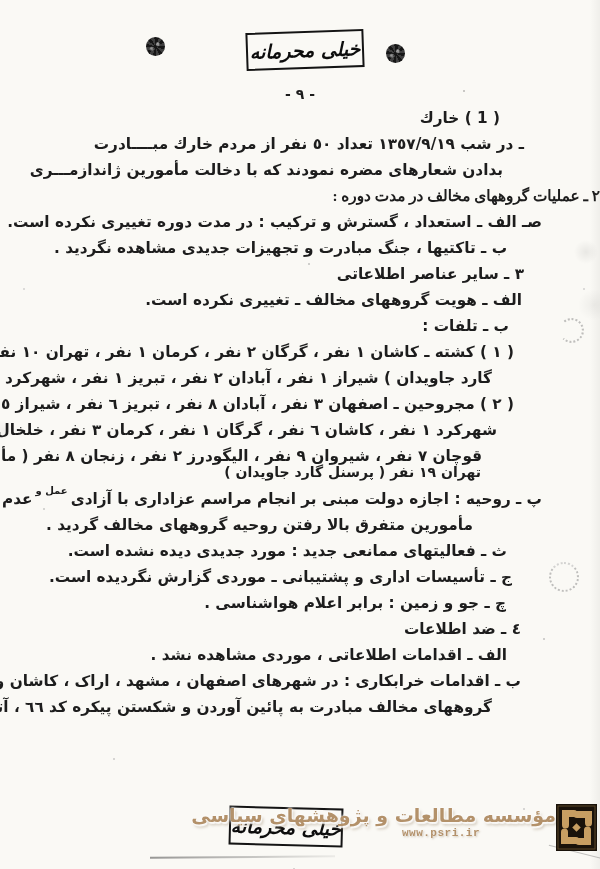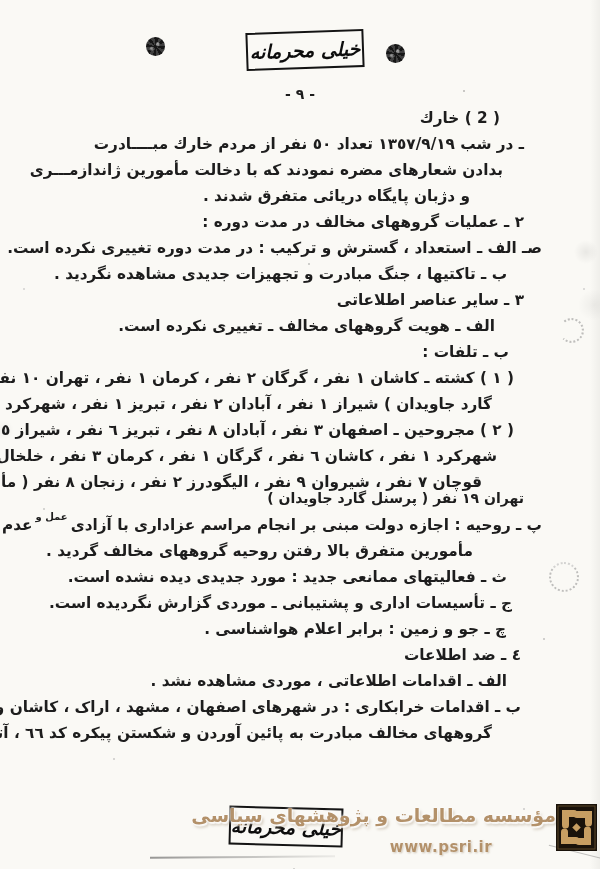--- a/index.html
+++ b/index.html
@@ -65,22 +65,23 @@
   
   .wm-text{
     position:absolute;right:44px;top:804px;width:230px;text-align:center;direction:rtl;
     color:#b3916a;font-weight:bold;z-index:2;
   }
   .wm-org{
     display:block;font-size:19px;white-space:nowrap;
     text-shadow:0 0 2px #fff, 0 0 5px rgba(255,255,255,.9), 1px 2px 1px rgba(255,255,255,.8), 2px 3px 3px rgba(110,80,40,.35);
   }
   .wm-url{
-    display:block;font-size:15px;margin-top:12px;letter-spacing:.5px;direction:ltr;
+    display:block;font-size:11px;margin-top:1px;letter-spacing:.5px;direction:ltr;
     text-shadow:0 0 2px #fff, 1px 1px 2px rgba(110,80,40,.35);
+    font-family:Liberation Mono, monospace;
   }
   .wm-logo{position:absolute;right:3px;top:802px;width:41px;height:49px;z-index:2;}
   
   .scratch-left{
     position:absolute;left:150px;top:856px;width:185px;height:1.5px;
     background:linear-gradient(to right, rgba(70,70,70,.55), rgba(130,130,130,.12));
     transform:rotate(-.5deg);
   }
   .scratch-right{
     position:absolute;left:548px;top:852px;width:60px;height:1px;
@@ -95,36 +96,35 @@
   <div class="specks"></div>
 
   <div class="seal seal-left"></div>
   <div class="seal seal-right"></div>
 
   <div class="stamp stamp-top">خیلی محرمانه</div>
 
   <div class="page-number">- ٩ -</div>
 
   <div class="doc">
-      <div class="line" style="margin-right: 100px;">( 2 ) خارك</div>
+      <div class="line" style="margin-right: 100px;">( 1 ) خارك</div>
       <div class="line" style="margin-right: 76px;">ـ در شب ١٣٥٧/٩/١٩ تعداد ٥٠ نفر از مردم خارك مبــــادرت</div>
       <div class="line" style="margin-right: 97px;">بدادن شعارهای مضره نمودند که با دخالت مأمورین ژاندارمـــری</div>
-      <div class="line" style="margin-right: 130px;">و دژبان پایگاه دریائی متفرق شدند .</div>
-      <div class="line" style="margin-right: 76px;">٢ ـ عملیات گروههای مخالف در مدت دوره :</div>
+      <div class="line" style=" font-family: Liberation Serif, serif;">٢ ـ عملیات گروههای مخالف در مدت دوره :</div>
       <div class="line" style="margin-right: 58px;">صـ الف ـ استعداد ، گسترش و ترکیب : در مدت دوره تغییری نکرده است.</div>
       <div class="line" style="margin-right: 93px;">ب ـ تاکتیها ، جنگ مبادرت و تجهیزات جدیدی مشاهده نگردید .</div>
       <div class="line" style="margin-right: 76px;">٣ ـ سایر عناصر اطلاعاتی</div>
-      <div class="line" style="margin-right: 105px;">الف ـ هویت گروههای مخالف ـ تغییری نکرده است.</div>
+      <div class="line" style="margin-right: 78px;">الف ـ هویت گروههای مخالف ـ تغییری نکرده است.</div>
       <div class="line" style="margin-right: 91px;">ب ـ تلفات :</div>
       <div class="line" style="margin-right: 86px;">( ١ ) کشته ـ کاشان ١ نفر ، گرگان ٢ نفر ، کرمان ١ نفر ، تهران ١٠ نفر (پرسنل</div>
       <div class="line" style="margin-right: 108px;">گارد جاویدان ) شیراز ١ نفر ، آبادان ٢ نفر ، تبریز ١ نفر ، شهرکرد ١ نفر</div>
       <div class="line" style="margin-right: 86px;">( ٢ ) مجروحین ـ اصفهان ٣ نفر ، آبادان ٨ نفر ، تبریز ٦ نفر ، شیراز ٥ نفــر</div>
       <div class="line" style="margin-right: 103px;">شهرکرد ١ نفر ، کاشان ٦ نفر ، گرگان ١ نفر ، کرمان ٣ نفر ، خلخال ٥ نفر ،</div>
       <div class="line" style="margin-right: 118px;">قوچان ٧ نفر ، شیروان ٩ نفر ، الیگودرز ٢ نفر ، زنجان ٨ نفر ( مأمور ) .</div>
-      <div class="line squeeze" style="margin-right: 76px;">تهران ١٩ نفر ( پرسنل گارد جاویدان )</div>
+      <div class="line squeeze" style="margin-right: 119px;">تهران ١٩ نفر ( پرسنل گارد جاویدان )</div>
       <div class="line" style="margin-right: 58px;"><span>پ ـ روحیه : اجازه دولت مبنی بر انجام مراسم عزاداری با آزادی</span><span class="sup">عمل و</span><span>عدم مداخلــــــــه</span></div>
       <div class="line" style="margin-right: 127px;">مأمورین متفرق بالا رفتن روحیه گروههای مخالف گردید .</div>
       <div class="line" style="margin-right: 93px;">ث ـ فعالیتهای ممانعی جدید : مورد جدیدی دیده نشده است.</div>
       <div class="line" style="margin-right: 88px;">ج ـ تأسیسات اداری و پشتیبانی ـ موردی گزارش نگردیده است.</div>
       <div class="line" style="margin-right: 94px;">چ ـ جو و زمین : برابر اعلام هواشناسی .</div>
       <div class="line" style="margin-right: 79px; text-align: right;">٤ ـ ضد اطلاعات</div>
       <div class="line" style="margin-right: 93px;">الف ـ اقدامات اطلاعاتی ، موردی مشاهده نشد .</div>
       <div class="line" style="margin-right: 79px;">ب ـ اقدامات خرابکاری : در شهرهای اصفهان ، مشهد ، اراک ، کاشان و خرم آباد</div>
       <div class="line" style="margin-right: 108px;">گروههای مخالف مبادرت به پائین آوردن و شکستن پیکره کد ٦٦ ، آتش زدن ـ</div>
     </div>

